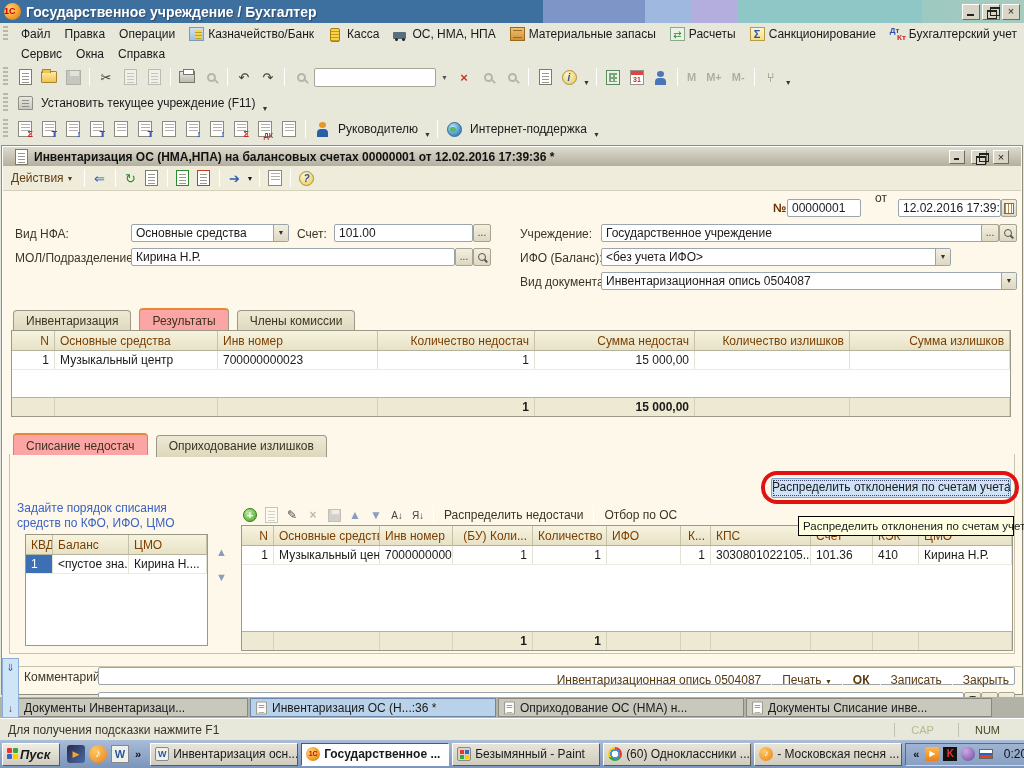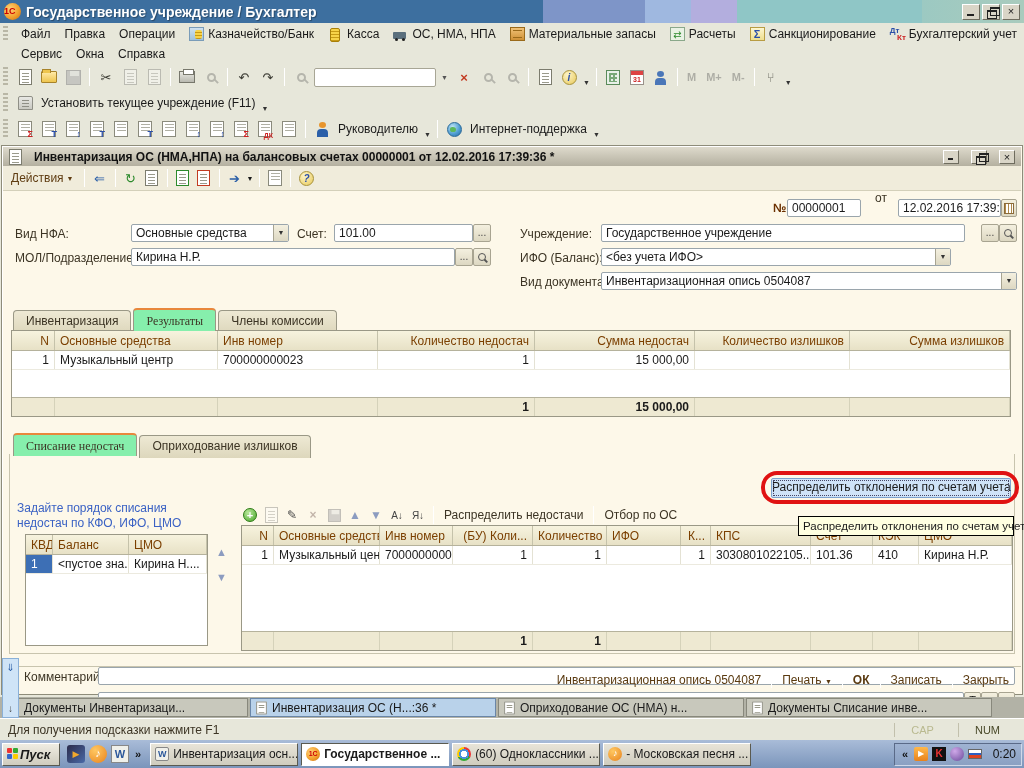--- a/index.html
+++ b/index.html
@@ -95,21 +95,21 @@
   .person-ic { width:15px; height:15px; position:relative; }
   .person-ic::before { content:""; position:absolute; left:4px; top:0; width:7px; height:6px; border-radius:50%; background:#e8952c; }
   .person-ic::after { content:""; position:absolute; left:2px; bottom:0; width:11px; height:8px; border-radius:4px 4px 0 0; background:#2b5fa8; }
   .globe-ic { width:15px; height:15px; border-radius:50%; background:radial-gradient(circle at 35% 30%,#bfe4f5,#4a9ad0 60%,#2b6a9a); border:1px solid #2b6a9a; position:relative; }
   .globe-ic::before { content:""; position:absolute; left:2px; top:4px; width:6px; height:5px; background:#5cb85c; border-radius:40% 60% 50% 50%; }
 
   
   .docwin { position:absolute; left:1px; top:145px; width:1022px; height:550px;
     background:#fdf8e9; border:1px solid #8e8c7a; box-shadow:inset 1px 1px 0 #fff; }
   .doc-title { position:absolute; left:1px; right:1px; top:1px; height:19px;
-    background:linear-gradient(#dedacc,#b4b0a0); display:flex; align-items:center; gap:12px; padding:0 6px; }
+    background:linear-gradient(#dedacc,#b4b0a0); display:flex; align-items:center; gap:6px; padding:0 12px; }
   .doc-title .ttl { font-weight:bold; font-size:12px; color:#111; white-space:nowrap; overflow:hidden; flex:1; }
   .doc-title .wbtn { width:16px; height:14px; }
   .doc-actions { position:absolute; left:1px; right:1px; top:20px; height:25px; background:#f0ecdb;
     display:flex; align-items:center; gap:3px; padding:0 4px; border-bottom:1px solid #d4d0ba; }
   .act-btn { color:#5f3c11; font-size:12px; padding:2px 4px; display:flex; align-items:center; gap:3px; }
   .act-ic { width:18px; height:18px; position:relative; display:flex; align-items:center; justify-content:center; font-size:13px; }
   .doc-body { position:absolute; inset:45px 1px 1px 1px; }
 
   .fld-label { position:absolute; color:#3c3424; white-space:nowrap; }
   .fld { position:absolute; height:18px; background:#fff; border:1px solid #9aa5ac; border-radius:2px; padding:1px 4px; font-size:12px; white-space:nowrap; overflow:hidden; }
@@ -118,24 +118,24 @@
   .combo-box { position:absolute; height:18px; background:#fff; border:1px solid #9aa5ac; border-radius:2px; padding:1px 18px 1px 4px; font-size:12px; white-space:nowrap; overflow:hidden; }
   .combo-box .cbtn { position:absolute; right:0; top:0; bottom:0; width:15px; background:linear-gradient(#f4f0df,#ddd8c2); border-left:1px solid #a8a491; }
   .combo-box .cbtn::before { content:"▼"; position:absolute; inset:0; font-size:7px; color:#333; text-align:center; line-height:16px; }
   .form-title { position:absolute; left:330px; top:8px; font-weight:bold; font-size:13.5px; color:#6b3000; white-space:nowrap; }
   .lens-btn::before { content:""; position:absolute; left:4px; top:4px; width:6px; height:6px; border:1.5px solid #555; border-radius:50%; }
   .lens-btn::after { content:""; position:absolute; left:10px; top:11px; width:4px; height:1.5px; background:#555; transform:rotate(45deg); }
   .calbtn::before { content:""; position:absolute; inset:3px 2px 2px 2px; background:#fff; border:1px solid #8a6a3a;
     background-image:repeating-linear-gradient(90deg,#b08a4a 0 1px,transparent 1px 3px); }
 
   
-  .tabs { position:absolute; display:flex; gap:2px; }
+  .tabs { position:absolute; display:flex; gap:8px; }
   .tab { padding:3px 12px 2px; background:linear-gradient(#eee9d4,#ddd7bc); border:1px solid #9a9886; border-bottom:none;
     border-radius:4px 4px 0 0; color:#3c3424; white-space:nowrap; position:relative; top:2px; font-size:12px; }
-  .tab.active { background:#86efac; top:0; padding-top:4px; border-top:2px solid #e8873c; font-size:12px; z-index:2;font-family:Liberation Serif, serif; }
+  .tab.active { background:#fca5a5; top:0; padding-top:4px; border-top:2px solid #e8873c; font-size:12px; z-index:2; }
 
   
   .tbl { position:absolute; display:flex; flex-direction:column; border:1px solid #9a9886; background:#fff; }
   .trow { display:grid; }
   .trow.thead { background:linear-gradient(#f7f3de,#e7e1c6); border-bottom:1px solid #b5b29c; color:#7b3f00; }
   .trow.thead .tcell { border-right:1px solid #c5c2aa; padding:3px 5px 2px; }
   .trow.tdata { background:#fff; border-bottom:1px solid #eceadf; }
   .trow.tdata .tcell { border-right:1px solid #e4e2d4; padding:2px 5px; }
   .tbody { flex:1; background:#fff; overflow:hidden; }
   .trow.tfoot { background:#eee9d2; border-top:1px solid #b5b29c; font-weight:bold; }
@@ -473,21 +473,21 @@
       <div class="fld-label" style="left:872px; top:0;">от</div>
       <div class="fld" style="left:895px; top:8px; width:103px;">12.02.2016 17:39:36</div>
       <div class="sbtn calbtn" style="left:998px; top:8px; width:16px;"></div>
 
       <div class="fld-label" style="left:12px; top:36px;">Вид НФА:</div>
       <div class="combo-box" style="left:128px; top:33px; width:158px;"><span>Основные средства</span><span class="cbtn"></span></div>
       <div class="fld-label" style="left:294px; top:36px;">Счет:</div>
       <div class="fld" style="left:331px; top:33px; width:139px;">101.00</div>
       <div class="sbtn" style="left:470px; top:33px; width:18px;">...</div>
       <div class="fld-label" style="left:517px; top:36px;">Учреждение:</div>
-      <div class="fld" style="left:598px; top:33px; width:364px;">Государственное учреждение</div>
+      <div class="fld" style="left:598px; top:33px; width:398px;">Государственное учреждение</div>
       <div class="sbtn" style="left:978px; top:33px; width:18px;">...</div>
       <div class="sbtn lens-btn" style="left:996px; top:33px; width:18px;"></div>
 
       <div class="fld-label" style="left:12px; top:60px;">МОЛ/Подразделение:</div>
       <div class="fld" style="left:128px; top:57px; width:324px;">Кирина Н.Р.</div>
       <div class="sbtn" style="left:452px; top:57px; width:18px;">...</div>
       <div class="sbtn lens-btn" style="left:470px; top:57px; width:18px;"></div>
       <div class="fld-label" style="left:517px; top:60px;">ИФО (Баланс):</div>
       <div class="combo-box" style="left:598px; top:57px; width:350px;"><span>&lt;без учета ИФО&gt;</span><span class="cbtn"></span></div>
 
@@ -538,21 +538,21 @@
       <div class="tab active"><span>Списание недостач</span></div>
           <div class="tab"><span>Оприходование излишков</span></div>
         </div>
       <div class="panelbox" style="top:263px; height:200px;"></div>
 
       <div class="dist-btn">Распределить отклонения по счетам учета</div>
       <div class="red-ellipse"></div>
       <div class="tooltip">Распределить отклонения по счетам учета</div>
 
       <div class="hint" style="left:14px; top:310px;">Задайте порядок списания</div>
-      <div class="hint" style="left:14px; top:325px;">недостач по КФО, ИФО, ЦМО</div>
+      <div class="hint" style="left:14px; top:325px;">средств по КФО, ИФО, ЦМО</div>
 
       <div class="tbl" style="left:22px; top:343px; width:183px; height:112px;">
           <div class="trow thead" style="grid-template-columns: 27px 76px 1fr;">
             <div class="tcell a-l">КВД</div>
             <div class="tcell a-l">Баланс</div>
             <div class="tcell a-l">ЦМО</div>
           </div>
           <div class="tbody">
             <div class="trow tdata" style="grid-template-columns: 27px 76px 1fr;">
               <div class="tcell a-l sel">1</div>
@@ -697,20 +697,24 @@
 
     <div class="taskbtn">
           <span class="ticon word has"></span>
           <span>Инвентаризация осн...</span>
         </div>
         <div class="taskbtn active">
           <span class="ticon onec has"></span>
           <span>Государственное ...</span>
         </div>
         <div class="taskbtn">
+          <span class="ticon paint has"></span>
+          <span>Безымянный - Paint</span>
+        </div>
+        <div class="taskbtn">
           <span class="ticon chrome has"></span>
           <span>(60) Одноклассники ...</span>
         </div>
         <div class="taskbtn">
           <span class="ticon aimp has"></span>
           <span>- Московская песня ...</span>
         </div>
       </div>
     <div class="tray">
       <span class="chev">«</span>

